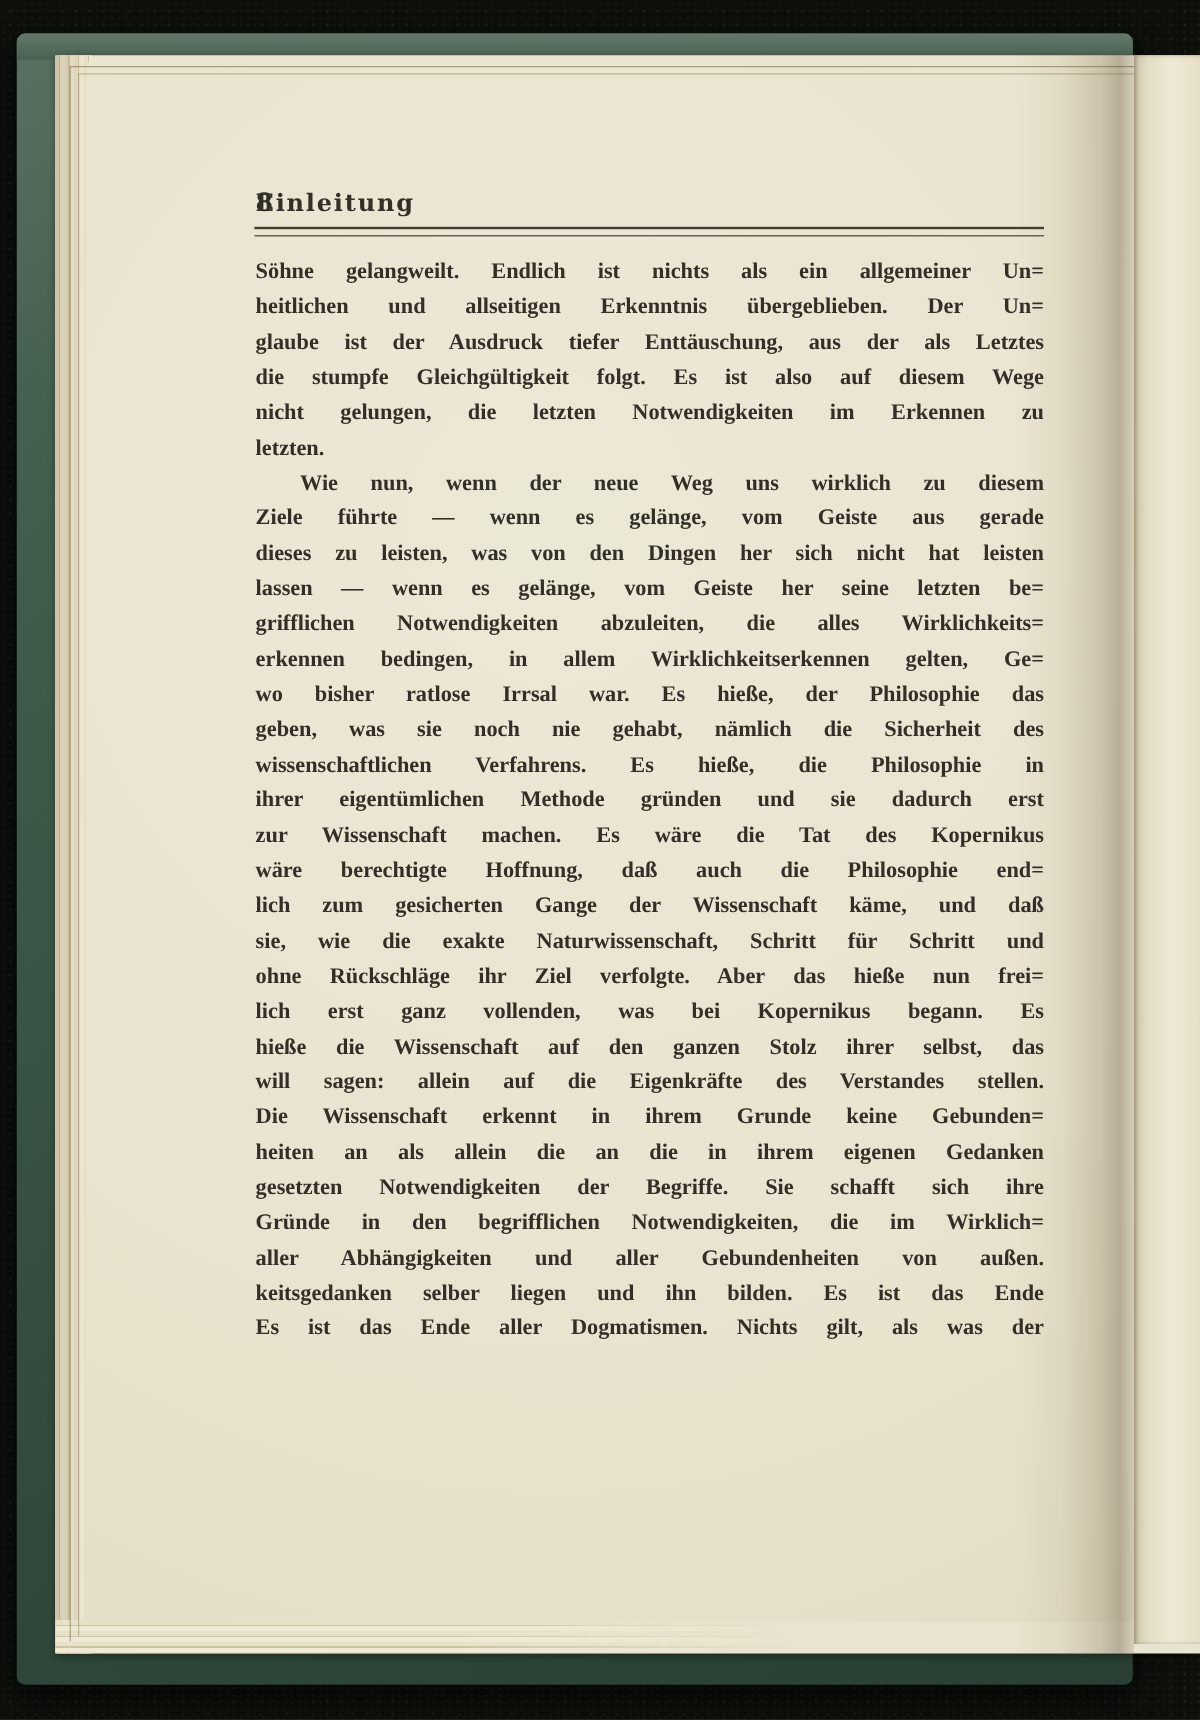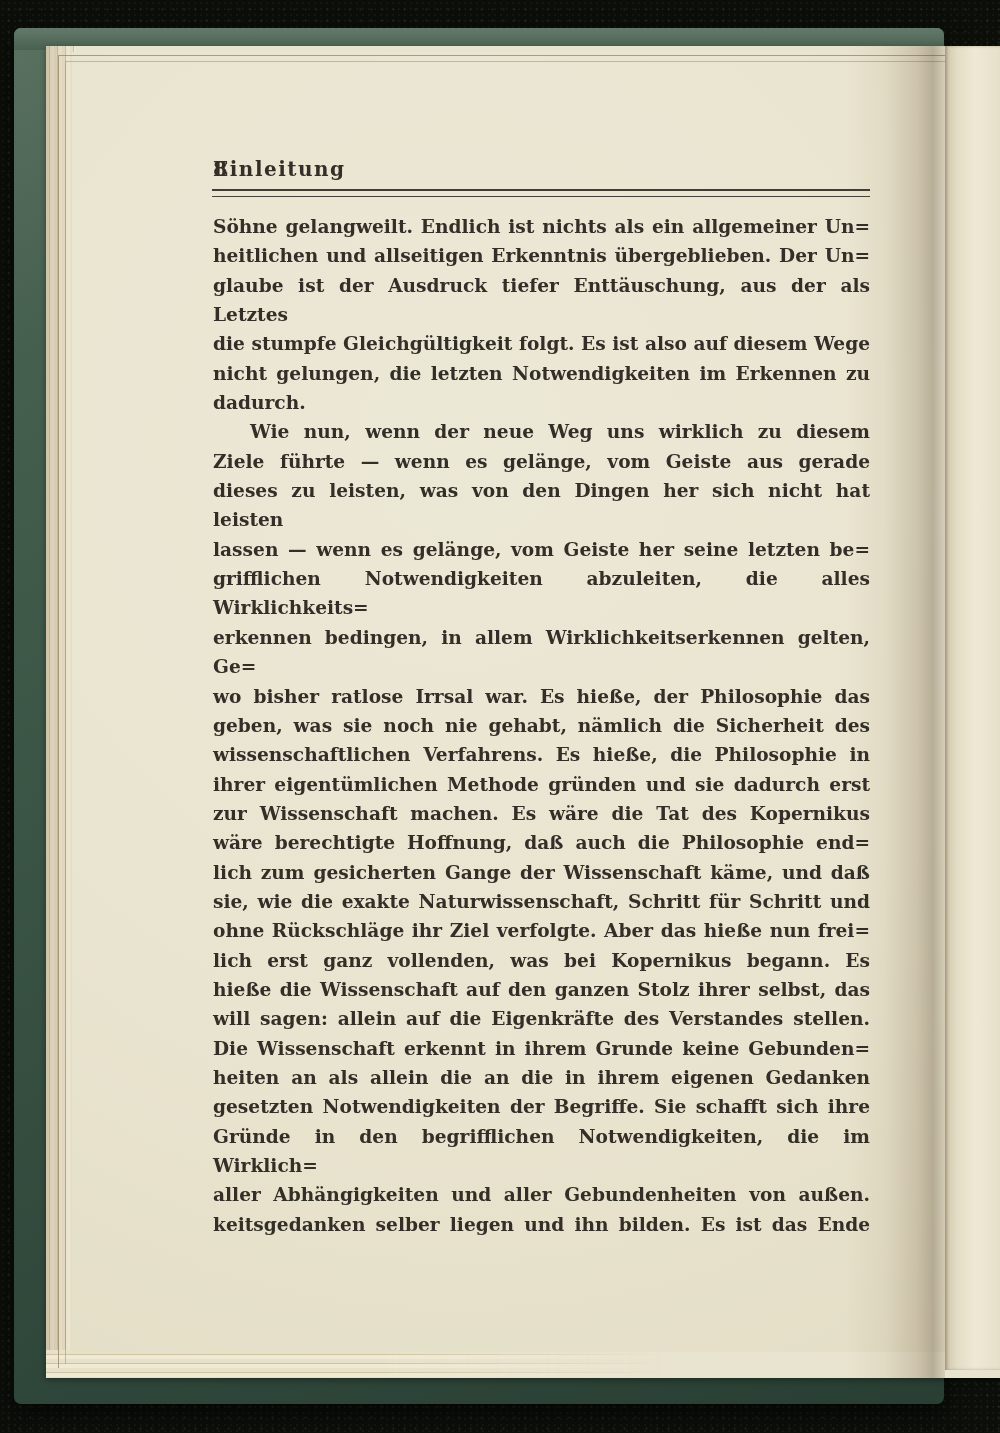--- a/index.html
+++ b/index.html
@@ -63,21 +63,21 @@
     box-shadow:inset 2px 0 3px rgba(80,60,35,0.35);
   }
   .pagefont{font-family:"DejaVu Serif", serif;color:#332f28;font-weight:700;}
   .pagenum{position:absolute;left:213px;top:156px;font-size:21px;}
   .runhead{position:absolute;left:213px;top:157px;width:657px;text-align:left;
     font-size:20px;letter-spacing:1.5px;}
   .rule{position:absolute;left:212px;top:189px;width:658px;height:5px;
     border-top:2px solid #413d35;border-bottom:1px solid #45413a;}
   .text-block{position:absolute;left:213px;top:212px;width:657px;
     font-size:18.6px;line-height:29.35px;}
-  .line{hyphens:none;}
+  .line{hyphens:none;font-family:Liberation Serif, serif;}
   .just{text-align:justify;text-align-last:justify;}
   .indent{text-indent:37px;}
 </style>
 </head>
 <body>
 
 <div class="scene">
   <div class="cover"></div>
   <div class="cover-bevel"></div>
   <div class="pages"></div>
@@ -93,21 +93,21 @@
   <div class="pagefont runhead">Einleitung</div>
   <div class="rule"></div>
 
   <div class="pagefont text-block">
       <div>
         <div class="line just">Söhne gelangweilt. Endlich ist nichts als ein allgemeiner Un=</div>
         <div class="line just">heitlichen und allseitigen Erkenntnis übergeblieben. Der Un=</div>
         <div class="line just">glaube ist der Ausdruck tiefer Enttäuschung, aus der als Letztes</div>
         <div class="line just">die stumpfe Gleichgültigkeit folgt. Es ist also auf diesem Wege</div>
         <div class="line just">nicht gelungen, die letzten Notwendigkeiten im Erkennen zu</div>
-        <div class="line">dadurch.</div>
+        <div class="line">letzten.</div>
       </div>
       <div>
         <div class="line just indent">Wie nun, wenn der neue Weg uns wirklich zu diesem</div>
         <div class="line just">Ziele führte — wenn es gelänge, vom Geiste aus gerade</div>
         <div class="line just">dieses zu leisten, was von den Dingen her sich nicht hat leisten</div>
         <div class="line just">lassen — wenn es gelänge, vom Geiste her seine letzten be=</div>
         <div class="line just">grifflichen Notwendigkeiten abzuleiten, die alles Wirklichkeits=</div>
         <div class="line just">erkennen bedingen, in allem Wirklichkeitserkennen gelten, Ge=</div>
         <div class="line just">wo bisher ratlose Irrsal war. Es hieße, der Philosophie das</div>
         <div class="line just">geben, was sie noch nie gehabt, nämlich die Sicherheit des</div>
@@ -120,15 +120,16 @@
         <div class="line just">ohne Rückschläge ihr Ziel verfolgte. Aber das hieße nun frei=</div>
         <div class="line just">lich erst ganz vollenden, was bei Kopernikus begann. Es</div>
         <div class="line just">hieße die Wissenschaft auf den ganzen Stolz ihrer selbst, das</div>
         <div class="line just">will sagen: allein auf die Eigenkräfte des Verstandes stellen.</div>
         <div class="line just">Die Wissenschaft erkennt in ihrem Grunde keine Gebunden=</div>
         <div class="line just">heiten an als allein die an die in ihrem eigenen Gedanken</div>
         <div class="line just">gesetzten Notwendigkeiten der Begriffe. Sie schafft sich ihre</div>
         <div class="line just">Gründe in den begrifflichen Notwendigkeiten, die im Wirklich=</div>
         <div class="line just">aller Abhängigkeiten und aller Gebundenheiten von außen.</div>
         <div class="line just">keitsgedanken selber liegen und ihn bilden. Es ist das Ende</div>
+        <div class="line just">Es ist das Ende aller Dogmatismen. Nichts gilt, als was der</div>
       </div>
     </div>
 </div>
 
 </body></html>

